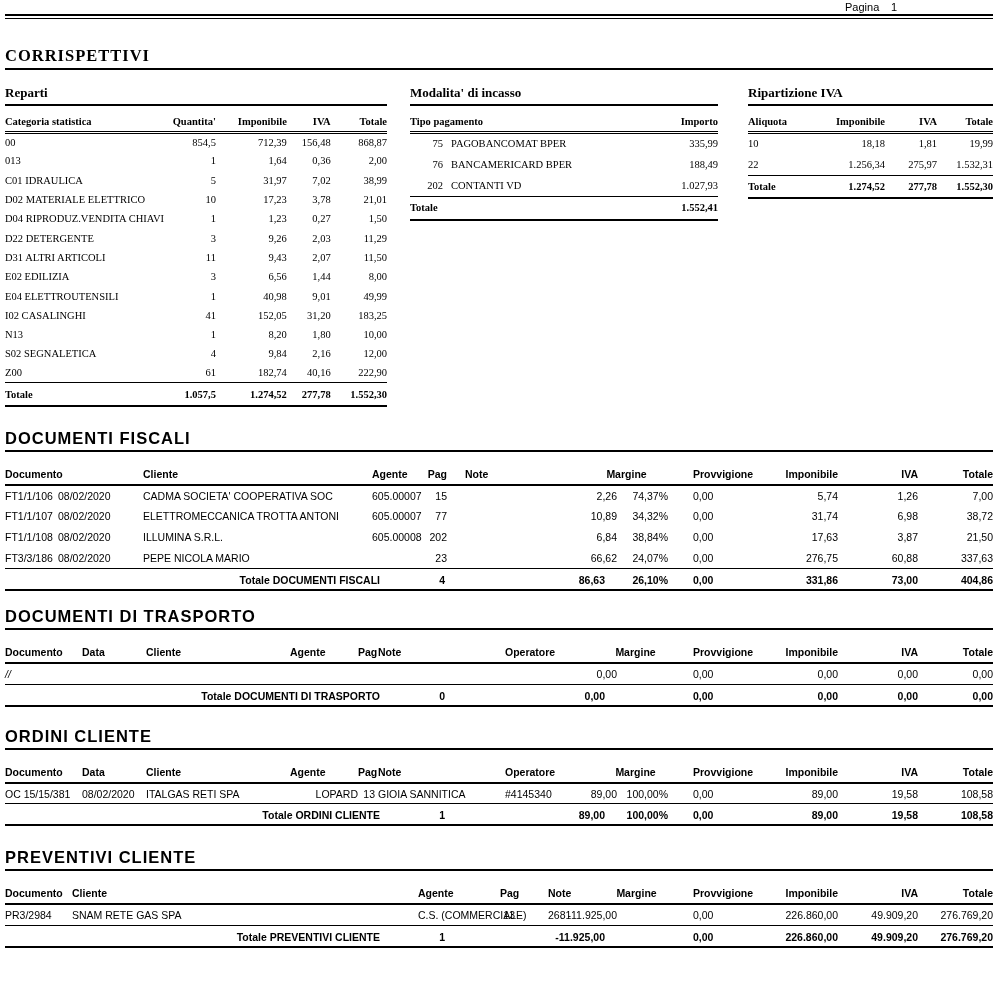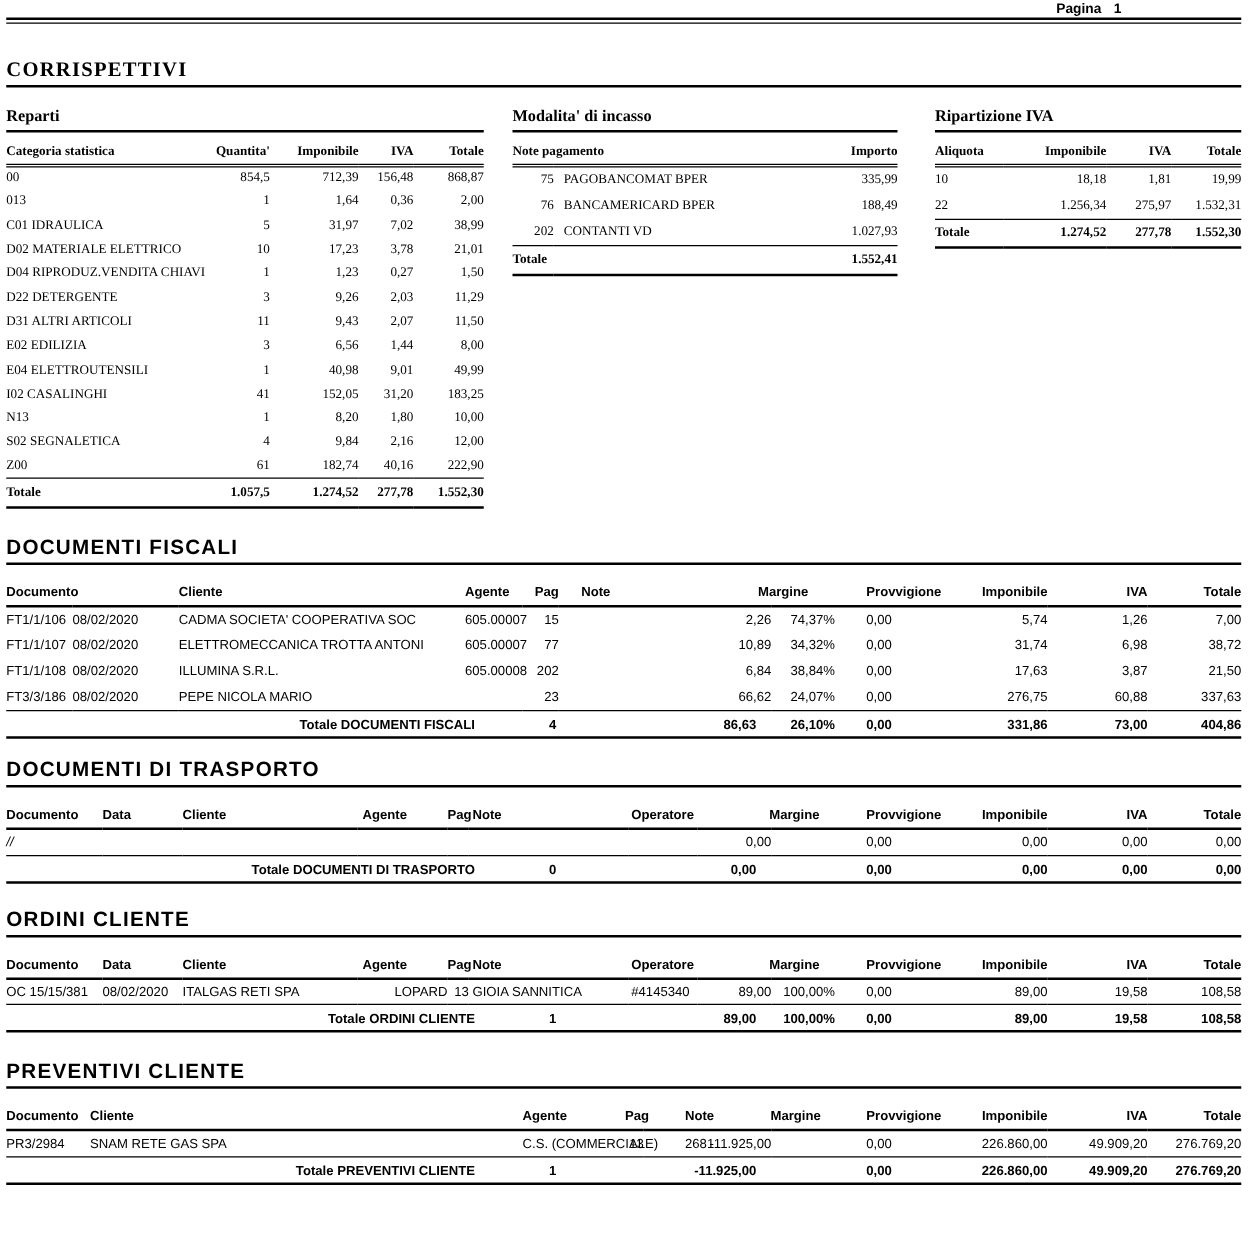--- a/index.html
+++ b/index.html
@@ -5,21 +5,21 @@
   * { margin:0; padding:0; box-sizing:border-box; }
   html,body { background:#fff; }
   body {
     width:1004px; height:988px; overflow:hidden;
     font-family:"Liberation Sans", sans-serif; color:#000;
   }
   .page { position:relative; width:1004px; height:988px; padding:0 11px 0 5px; }
 
   
   .topbar { position:relative; height:14px; }
-  .topbar span { position:absolute; top:1px; font-size:11px; font-weight:bold; }
+  .topbar span { position:absolute; top:1px; font-size:11px; font-weight:normal; }
   .pagina-label { left:840px; }
   .pagina-value { left:886px; }
   .double-rule { height:5px; border-top:2px solid #000; border-bottom:1px solid #000; }
 
   
   .section-title {
     font-size:16.5px; font-weight:bold; letter-spacing:1px;
     border-bottom:2px solid #000; padding-bottom:2px;
   }
   .sec-corrispettivi { margin-top:27px;font-family:Liberation Serif, serif; }
@@ -234,21 +234,21 @@
       <div class="mini-block block-modalita">
         <div class="mini-title">Modalita' di incasso</div>
         <table class="mini mini2">
           <colgroup>
               <col style="width:33px">
               <col style="width:177px">
               <col style="width:98px">
             </colgroup>
           <thead>
             <tr>
-              <th class="l" colspan="2">Note pagamento</th>
+              <th class="l" colspan="2">Tipo pagamento</th>
               <th class="r">Importo</th>
             </tr>
           </thead>
           <tbody>
 
               <tr>
                 <td class="r">75</td>
                 <td class="l pl8">PAGOBANCOMAT BPER</td>
                 <td class="r">335,99</td>
               </tr>

